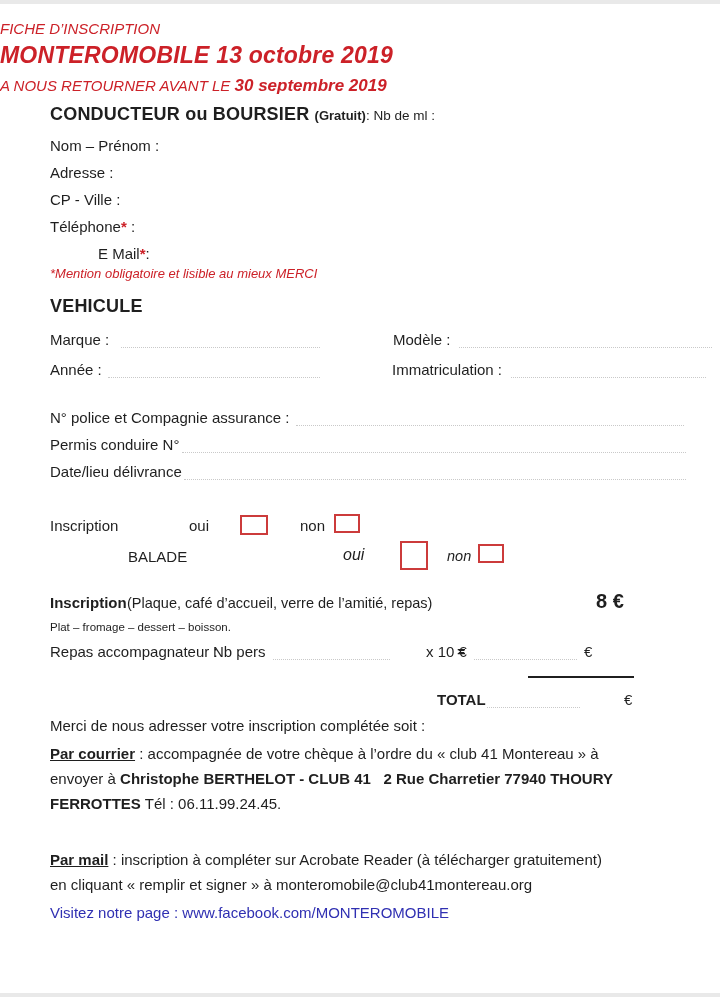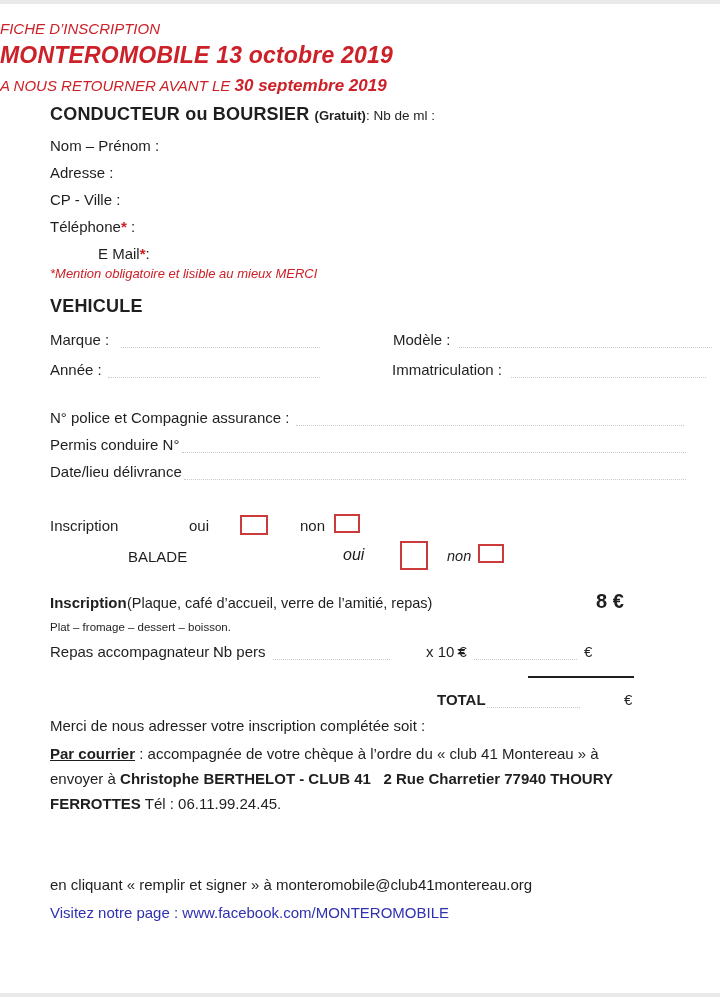--- a/index.html
+++ b/index.html
@@ -98,16 +98,17 @@
   <div class="abs b lbl" style="left:437px;top:691px;">TOTAL</div>
   <div class="abs dotline" style="left:487px;top:706px;width:93px;"></div>
   <div class="abs lbl" style="left:624px;top:691px;">€</div>
 
   <div class="abs lbl" style="left:50px;top:717px;">Merci de nous adresser votre inscription complétée soit :</div>
 
   <div class="abs lbl" style="left:50px;top:745px;"><span class="b u">Par courrier</span><span> : accompagnée de votre chèque à l’ordre du « club 41 Montereau » à</span></div>
   <div class="abs lbl" style="left:50px;top:770px;"><span>envoyer à </span><span class="b pre">Christophe BERTHELOT - CLUB 41   2 Rue Charretier 77940 THOURY</span></div>
   <div class="abs lbl" style="left:50px;top:795px;"><span class="b">FERROTTES</span><span class="pre"> Tél : 06.11.99.24.45.</span></div>
 
+  <div class="abs lbl" style="left:50px;top:851px;"><span class="b u">Par mail</span><span> : inscription à compléter sur Acrobate Reader (à télécharger gratuitement)</span></div>
   <div class="abs lbl" style="left:50px;top:876px;">en cliquant « remplir et signer » à monteromobile@club41montereau.org</div>
 
   <div class="abs blue lbl" style="left:50px;top:904px;">Visitez notre page : www.facebook.com/MONTEROMOBILE</div>
 </div>
 
 </body></html>

